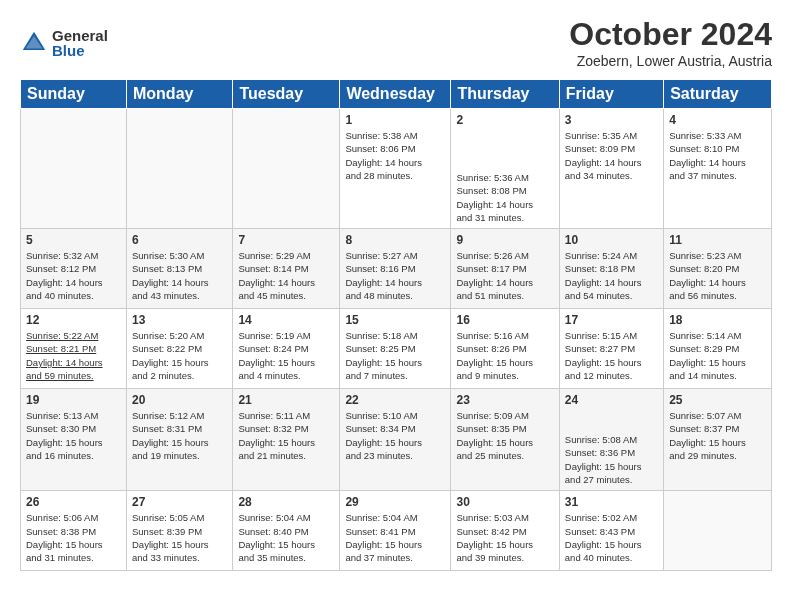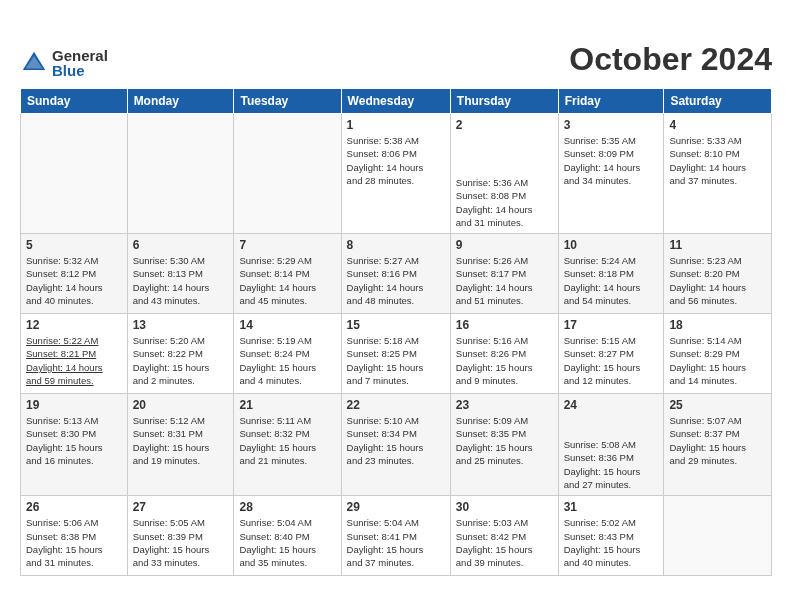--- a/index.html
+++ b/index.html
@@ -10,23 +10,22 @@
       height: 612px;
       overflow: hidden;
     }
     .page {
       width: 792px;
       padding: 16px 20px 10px 20px;
     }
     .header {
       display: flex;
       justify-content: space-between;
-      align-items: flex-end;
+      align-items: center;
       margin-bottom: 10px;
-      margin-top: 25px;
     }
     .logo {
       display: flex;
       align-items: center;
     }
     .logo-text {
       display: flex;
       flex-direction: column;
       line-height: 1;
     }
@@ -57,21 +56,21 @@
       font-size: 14px;
       color: #333;
     }
     .calendar {
       width: 100%;
       border-collapse: collapse;
     }
     .calendar th {
       background-color: #1a5fa8;
       color: #fff;
-      font-size: 12px;
+      font-size: 16px;
       font-weight: bold;
       padding: 5px 6px;
       text-align: left;
       border: 1px solid #fff;
     }
     .calendar td {
       vertical-align: top;
       border: 1px solid #ccc;
       padding: 4px 5px;
       width: 113px;
@@ -110,20 +109,21 @@
         <polygon points="20,4 36,30 4,30" fill="#1a5fa8"></polygon>
         <polygon points="20,10 32,28 8,28" fill="#fff" opacity="0.3"></polygon>
       </svg>
       <div class="logo-text">
         <span class="logo-general">General</span>
         <span class="logo-blue">Blue</span>
       </div>
     </div>
     <div class="title-block">
       <div class="main-title">October 2024</div>
+      <div class="subtitle">Zoebern, Lower Austria, Austria</div>
     </div>
   </div>
 
   <table class="calendar">
     <thead>
       <tr>
         <th>Sunday</th>
         <th>Monday</th>
         <th>Tuesday</th>
         <th>Wednesday</th>

